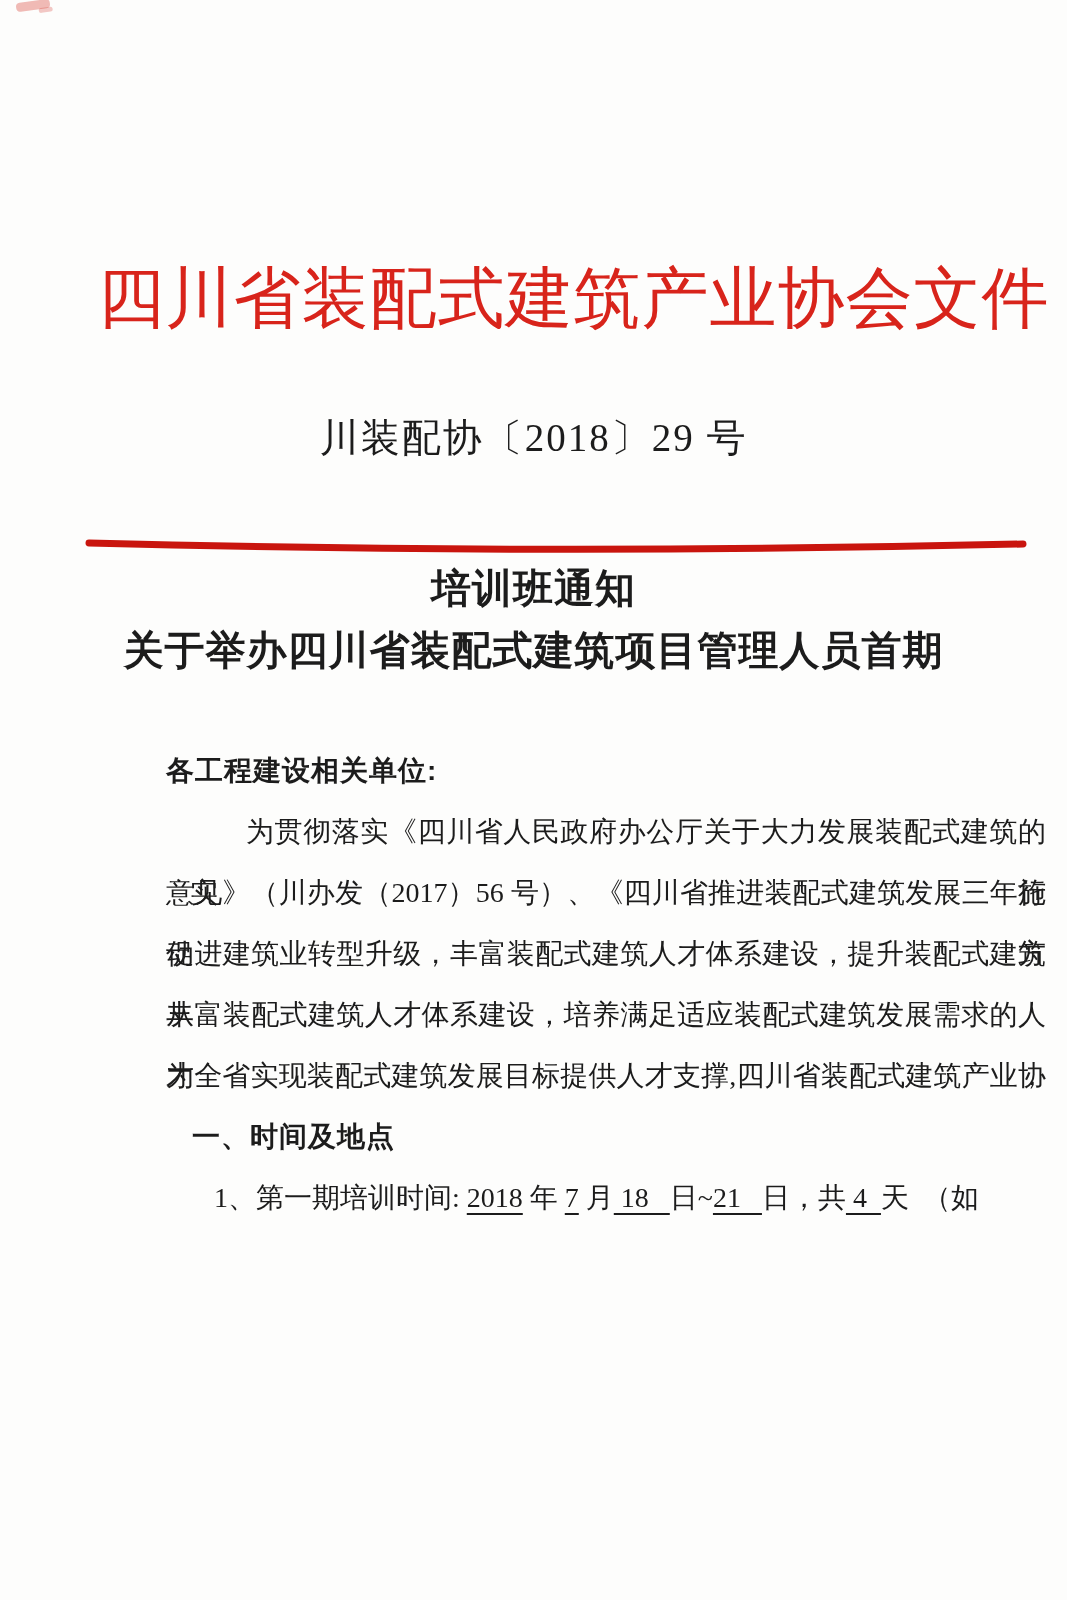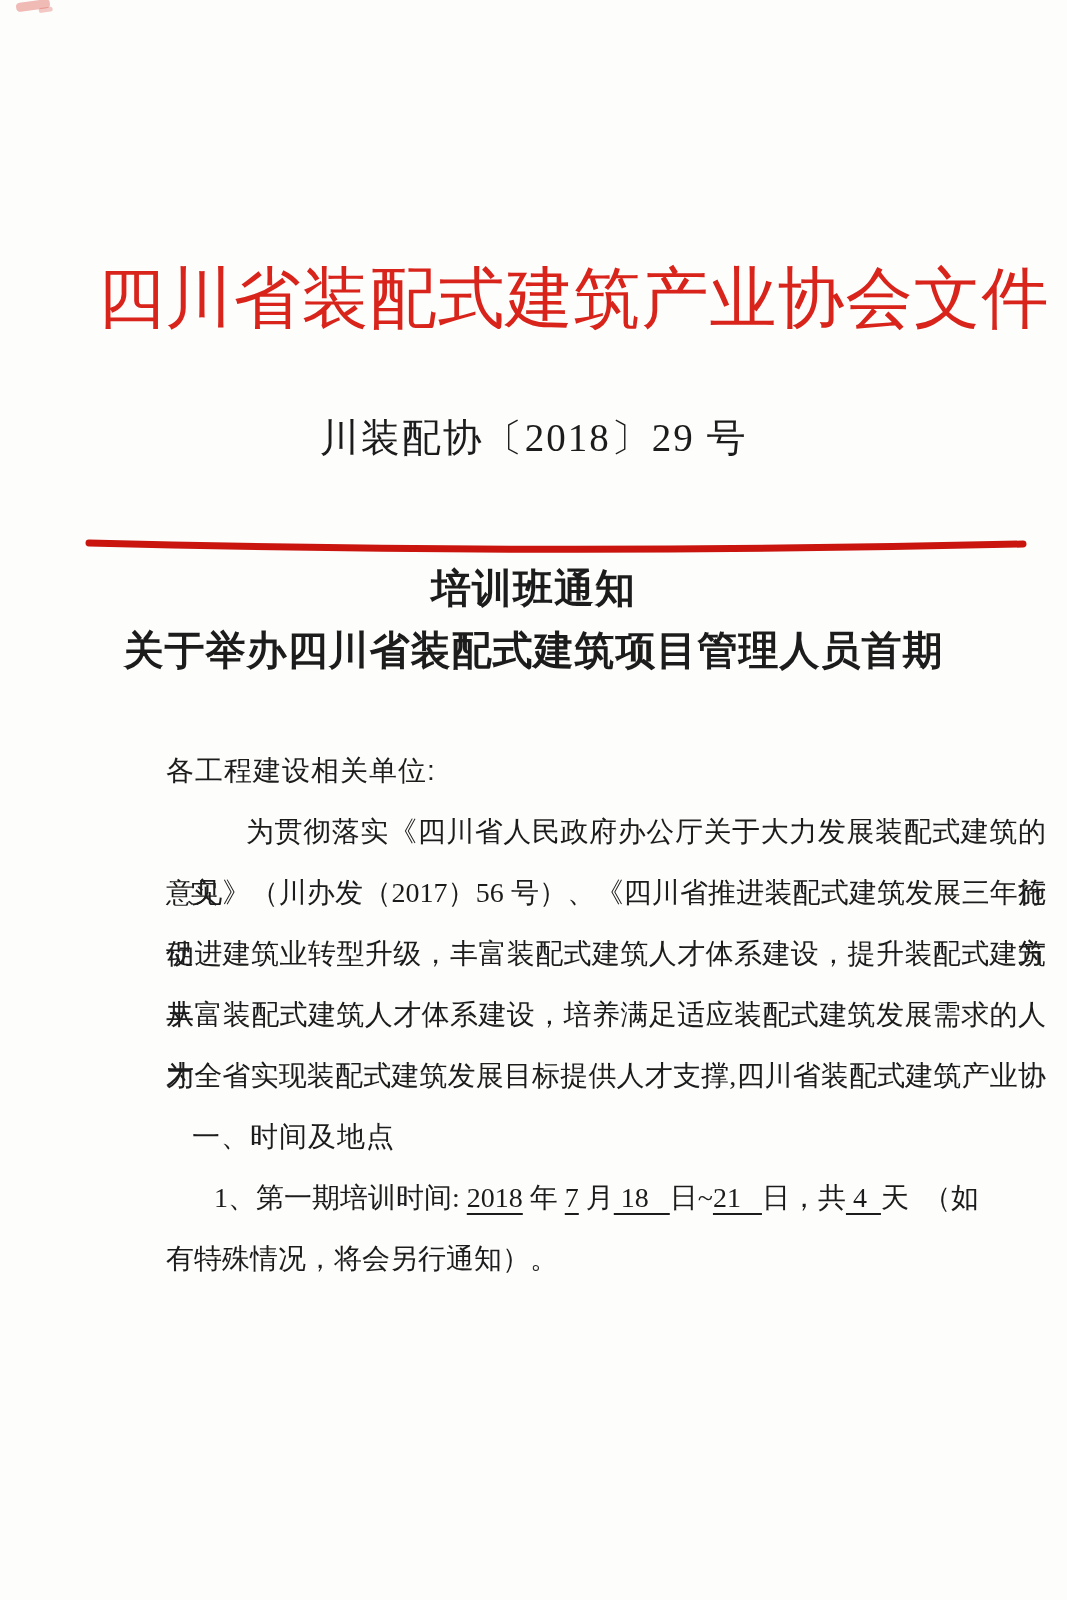--- a/index.html
+++ b/index.html
@@ -95,21 +95,21 @@
   .line.stretch {
     white-space: normal;
     text-align: justify;
     text-align-last: justify;
   }
   .line.indent  { text-indent: 56px; margin-left: 24px; }
   .line.indent1 { text-indent: 26px; }
   .line.indent2 { text-indent: 48px; }
   .line.head {
     font-family: "Liberation Sans", sans-serif;
-    font-weight: normal;
+    font-weight: bold;
     letter-spacing: 1px;
   }
   .u {
     text-decoration: underline;
     text-decoration-thickness: 2px;
     text-underline-offset: 6px;
   }
 </style>
 </head>
 <body>
@@ -139,16 +139,15 @@
     <div class="line stretch">促进建筑业转型升级，丰富装配式建筑人才体系建设，提升装配式建筑从</div>
     <div class="line stretch">丰富装配式建筑人才体系建设，培养满足适应装配式建筑发展需求的人才，</div>
     <div class="line stretch">为全省实现装配式建筑发展目标提供人才支撑,四川省装配式建筑产业协</div>
 
     <div class="line head indent1">一、时间及地点</div>
 
     <div class="line indent2">
       <span>1、第一期培训时间: </span><span class="u">2018</span><span> 年 </span><span class="u">7</span><span> 月</span><span class="u">&nbsp;18&nbsp;&nbsp;&nbsp;</span><span>日~</span><span class="u">21&nbsp;&nbsp;&nbsp;</span><span>日，共</span><span class="u">&nbsp;4&nbsp;&nbsp;</span><span>天&nbsp;&nbsp;（如</span>
     </div>
 
-    <div class="line">有特殊情况，将会另行通知）。</div>
   </div>
 
 </div>
 
 </body></html>

